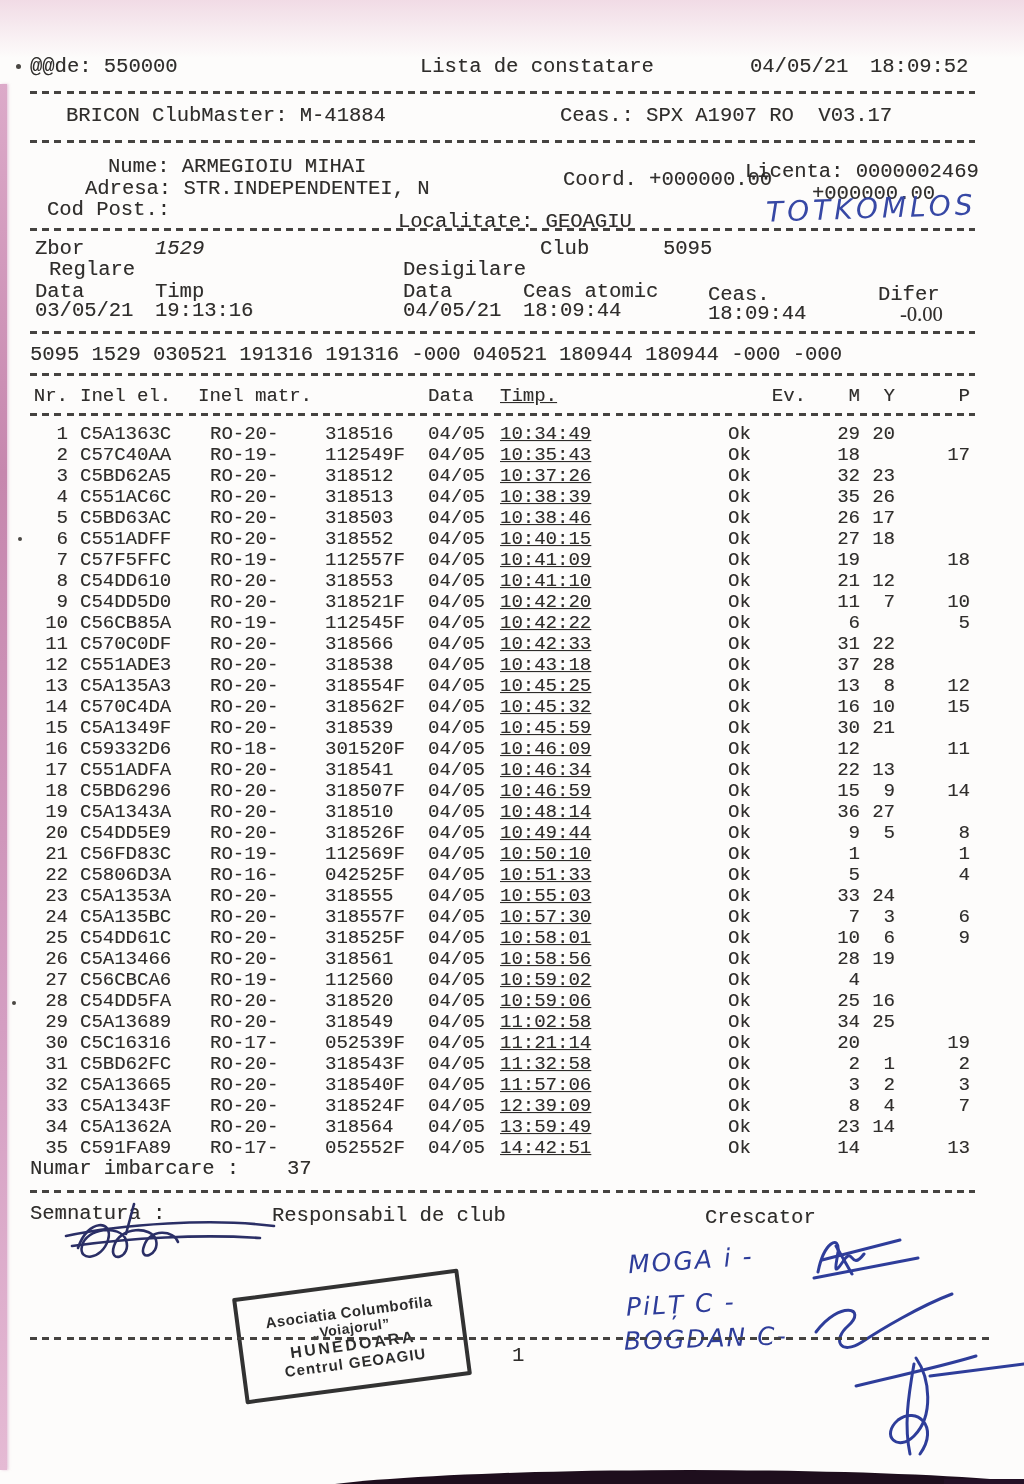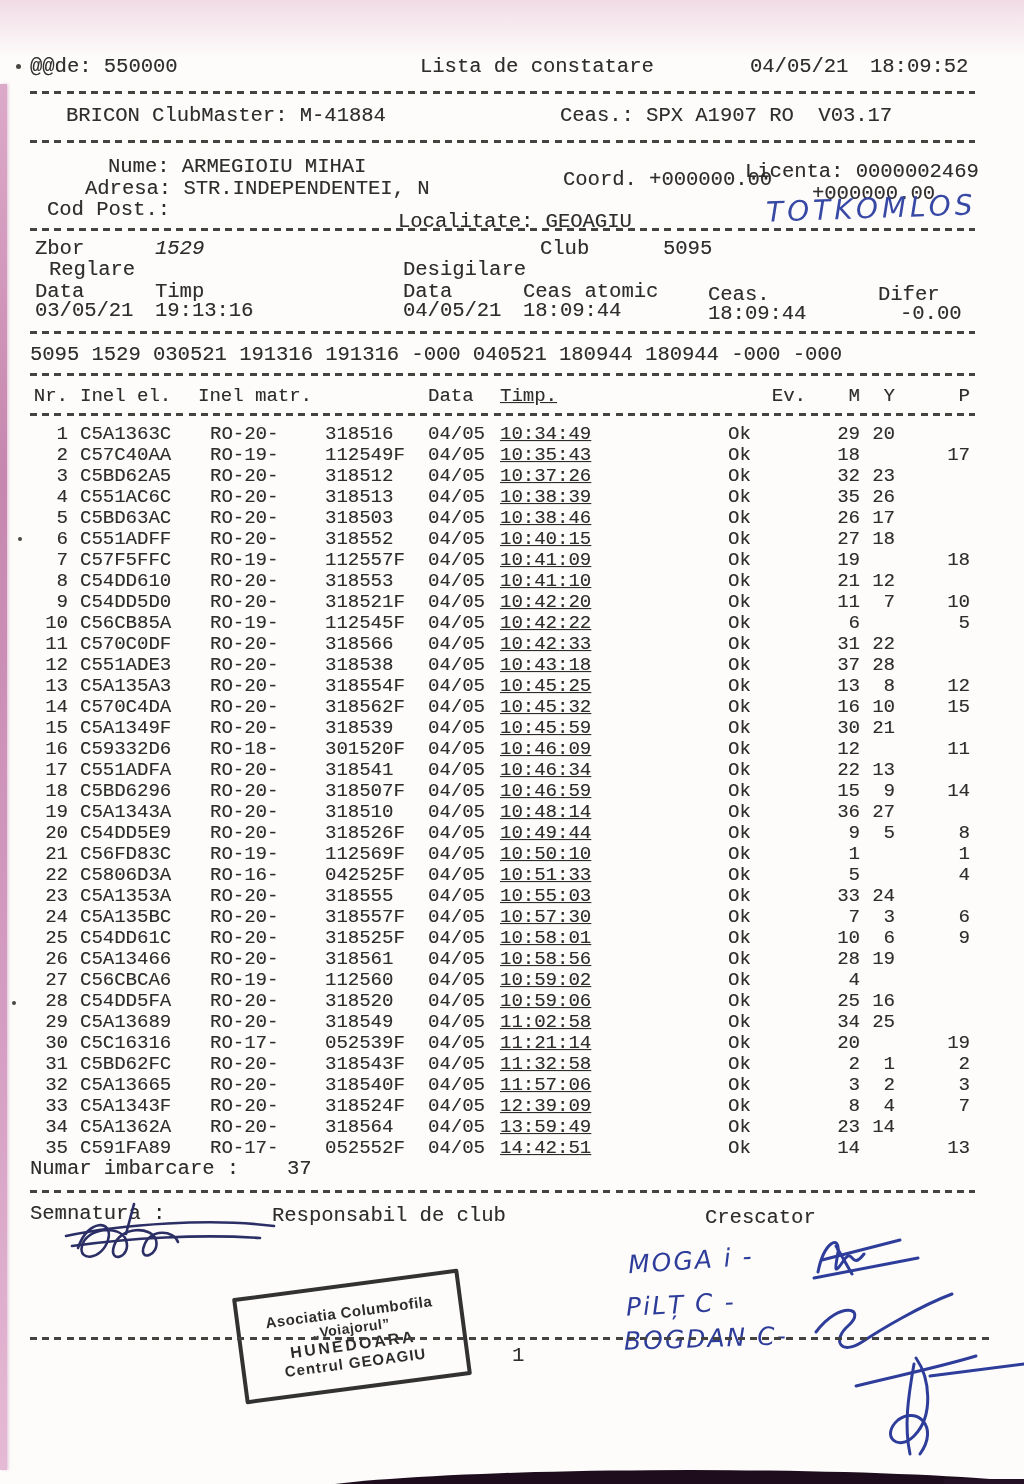--- a/index.html
+++ b/index.html
@@ -108,21 +108,21 @@
 <div class="mono" style="left:155px;top:280px;">Timp</div>
 <div class="mono" style="left:403px;top:280px;">Data</div>
 <div class="mono" style="left:523px;top:280px;">Ceas atomic</div>
 <div class="mono" style="left:708px;top:283px;">Ceas.</div>
 <div class="mono" style="left:878px;top:283px;">Difer</div>
 <div class="mono" style="left:35px;top:299px;">03/05/21</div>
 <div class="mono" style="left:155px;top:299px;text-align:center;">19:13:16</div>
 <div class="mono" style="left:403px;top:299px;">04/05/21</div>
 <div class="mono" style="left:523px;top:299px;">18:09:44</div>
 <div class="mono" style="left:708px;top:302px;">18:09:44</div>
-<div class="mono" style="left:900px;top:302px;">-0.00</div>
+<div class="mono" style="left:900px;top:302px;font-family:Liberation Serif, serif;">-0.00</div>
 <div class="dash" style="top:331px;"></div>
 
 <div class="mono" style="left:30px;top:343px;">5095 1529 030521 191316 191316 -000 040521 180944 180944 -000 -000</div>
 <div class="dash" style="top:373px;"></div>
 
 <div class="thead">
   <div class="trow">
     <span class="c0">Nr.</span>
     <span class="c1">Inel el.</span>
     <span class="c2 hd-matr">Inel matr.</span>

